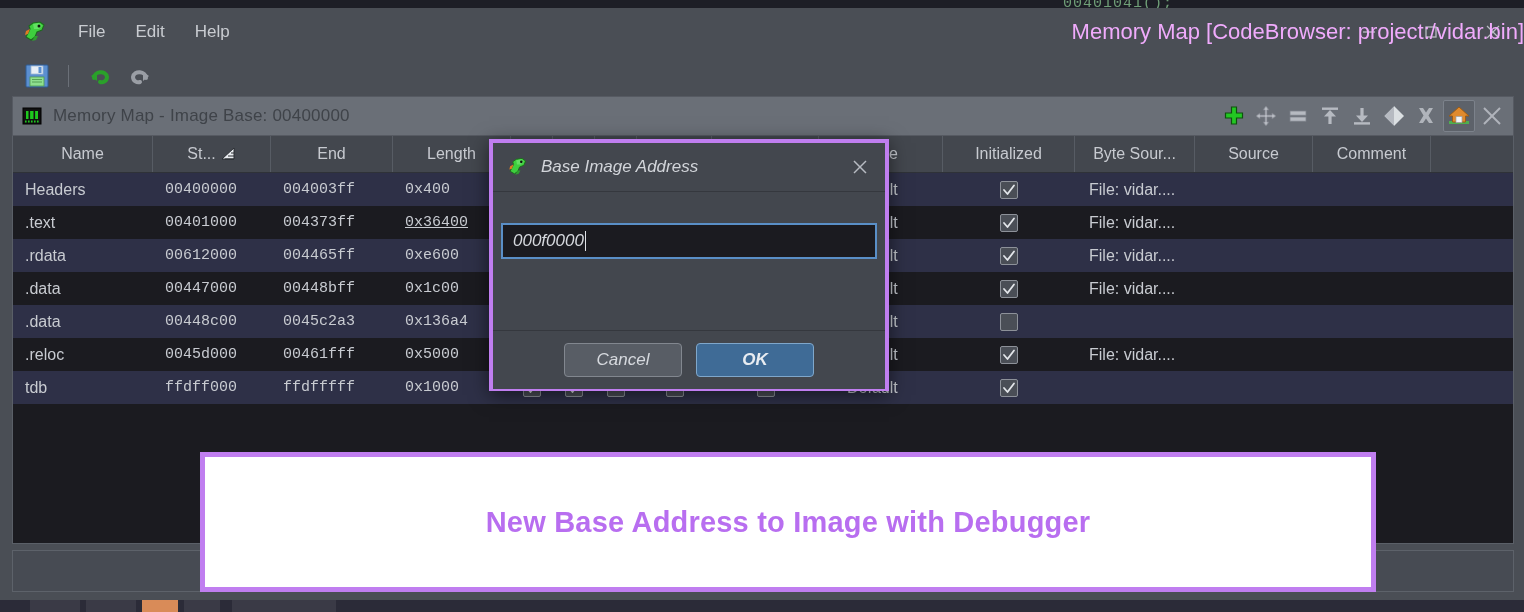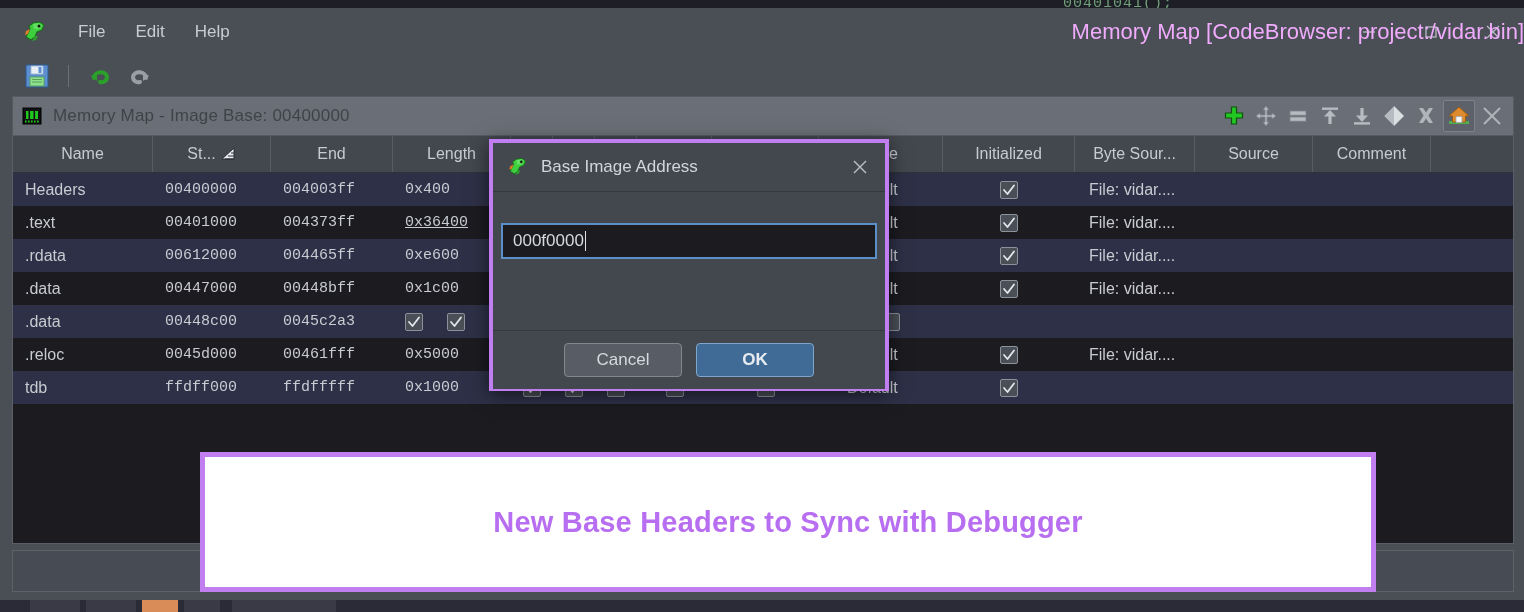--- a/index.html
+++ b/index.html
@@ -132,20 +132,21 @@
   .statusbar{
     height:40px;flex:0 0 auto;margin:6px 10px 8px 12px;
     background:#474b53;border:1px solid #5d626a;
   }
 
   
   .dialog{
     position:absolute;left:489px;top:139px;width:400px;height:252px;
     background:#ec4899;border:4px solid #c07ef0;box-sizing:border-box;
     box-shadow:0 4px 18px rgba(0,0,0,.55);
+    font-style:italic;
   }
   .dlg-title{
     height:48px;display:flex;align-items:center;padding:0 8px 0 12px;
     background:#43474e;border-bottom:1px solid #35383e;
   }
   .dlg-title .dragon{margin-left:0;width:24px;height:24px;}
   .dlg-title-text{font-size:17px;color:#d2d5da;margin-left:12px;}
   .dlg-x{margin-left:auto;width:34px;height:34px;display:flex;align-items:center;justify-content:center;color:#b7bbc2;}
   .dlg-body{height:138px;position:relative;background:#43474e;}
   .dlg-input{
@@ -551,20 +552,21 @@
                 </span>
               </div>
               <div class="td bsrc" style="width: 120px; flex: 0 0 120px;">File: vidar....</div>
               <div class="td left" style="width: 118px; flex: 0 0 118px; justify-content: center;"></div>
               <div class="td left" style="width: 118px; flex: 0 0 118px; justify-content: center;"></div>
             </div>
             <div class="tr odd">
               <div class="td left" style="width: 140px; flex: 0 0 140px;">.data</div>
               <div class="td mono left" style="width: 118px; flex: 0 0 118px;">00448c00</div>
               <div class="td mono left" style="width: 122px; flex: 0 0 122px;">0045c2a3</div>
+              <div class="td mono left" style="width: 118px; flex: 0 0 118px;">0x136a4</div>
               <div class="td center" style="width: 42px; flex: 0 0 42px;">
                 <span class="cb">
                   <svg class="tick" width="14" height="14" viewBox="0 0 14 14">
                     <path d="M2 7 L5.5 11 L12 2.5" fill="none" stroke="#e3e6ea" stroke-width="1.8" stroke-linecap="round" stroke-linejoin="round"></path>
                   </svg>
                 </span>
               </div>
               <div class="td center" style="width: 42px; flex: 0 0 42px;">
                 <span class="cb">
                   <svg class="tick" width="14" height="14" viewBox="0 0 14 14">
@@ -698,16 +700,16 @@
           <span class="caret"></span>
       </div>
     </div>
     <div class="dlg-footer">
       <div class="btn secondary">Cancel</div>
       <div class="btn primary">OK</div>
     </div>
   </div>
 
   <div class="callout">
-    <div class="callout-text">New Base Headers to Sync with Debugger</div>
+    <div class="callout-text">New Base Address to Image with Debugger</div>
   </div>
 
 </div>
 
 </body></html>

